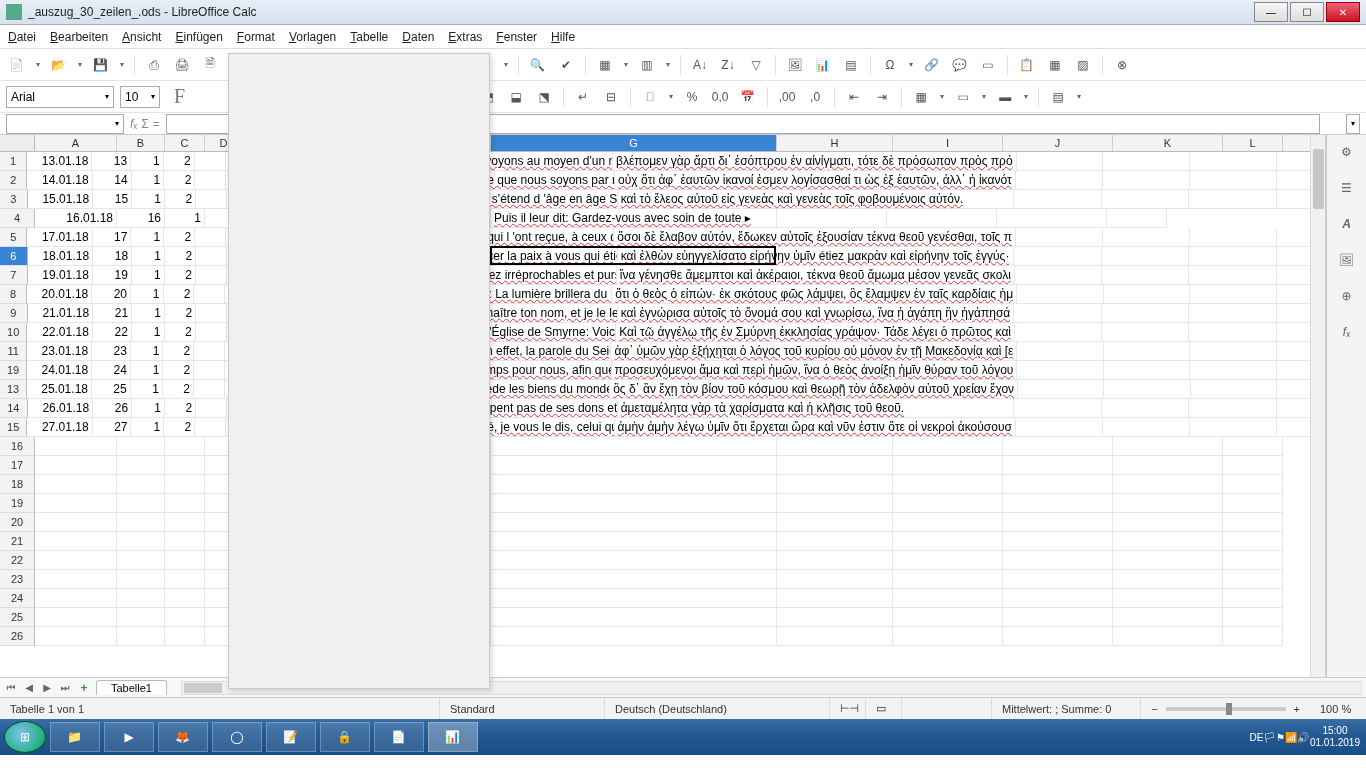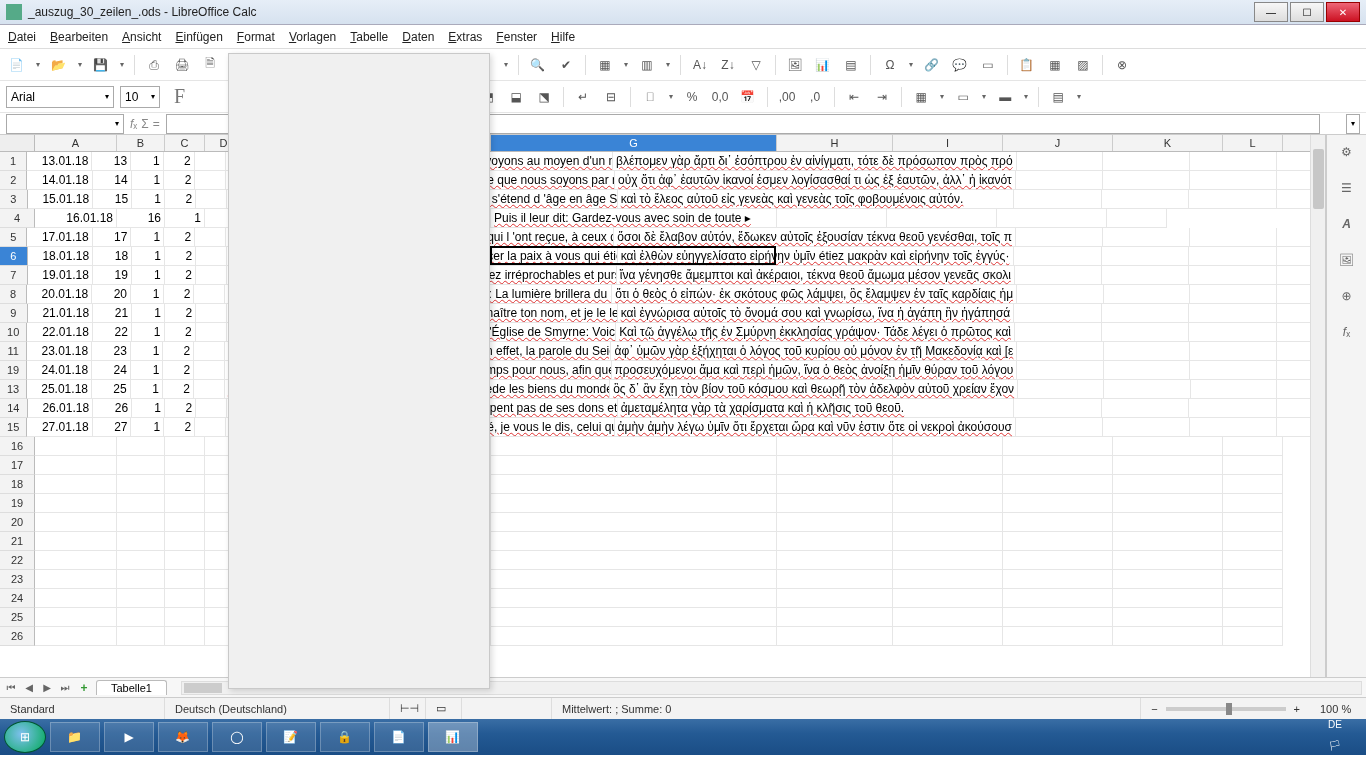--- a/index.html
+++ b/index.html
@@ -74,21 +74,21 @@
 
 .statusbar { height:22px; background:#f3f3f3; border-top:1px solid #ccc; display:flex; align-items:center; font-size:11px; color:#333; }
 .statusbar .seg { padding:0 10px; border-right:1px solid #ddd; height:100%; display:flex; align-items:center; }
 .zoomslider { width:120px; height:4px; background:#ccc; margin:0 8px; position:relative; }
 .zoomslider::after { content:""; position:absolute; left:60px; top:-4px; width:6px; height:12px; background:#888; }
 
 
 .taskbar { height:36px; background:linear-gradient(#3a6ea5,#245a94 40%,#1a4d85); display:flex; align-items:center; padding:0 4px; color:#fff; position:relative; }
 .start { width:42px; height:32px; background:radial-gradient(circle at 40% 40%,#7ec0ee,#0a5); border-radius:50%; border:1px solid #053; display:flex; align-items:center; justify-content:center; }
 .taskbtn { width:50px; height:30px; margin-left:4px; background:rgba(255,255,255,.12); border:1px solid rgba(255,255,255,.25); display:flex; align-items:center; justify-content:center; }
-.tray { position:absolute; right:6px; top:0; height:36px; display:flex; align-items:center; gap:10px; font-size:10px; color:#fff;flex-direction:column; }
+.tray { position:absolute; right:6px; top:0; height:36px; display:flex; align-items:center; gap:0; font-size:10px; color:#fff; }
 .clock { text-align:center; line-height:12px; }
 </style>
 </head>
 <body>
 
 <div class="titlebar">
   <div class="icon"></div>
   <div class="title">_auszug_30_zeilen_.ods - LibreOffice Calc</div>
   <div class="winbtns">
     <div class="winbtn">—</div>
@@ -646,20 +646,21 @@
   <span class="tabnav">▶</span>
   <span class="tabnav">⏭</span>
   <span class="tabplus">+</span>
   <div class="sheettab">Tabelle1</div>
   <div class="hscroll">
       <div class="thumb"></div>
     </div>
 </div>
 
 <div class="statusbar">
+  <div class="seg" style="width:440px">Tabelle 1 von 1</div>
   <div class="seg" style="width:165px">Standard</div>
   <div class="seg" style="width:225px">Deutsch (Deutschland)</div>
   <div class="seg" style="width:36px">⊢⊣</div>
   <div class="seg" style="width:36px">▭</div>
   <div class="seg" style="width:90px"></div>
   <div class="seg" style="flex:1">Mittelwert: ; Summe: 0</div>
   <div class="seg" style="border:none">
       <span>−</span>
       <div class="zoomslider"></div>
       <span>+</span>

